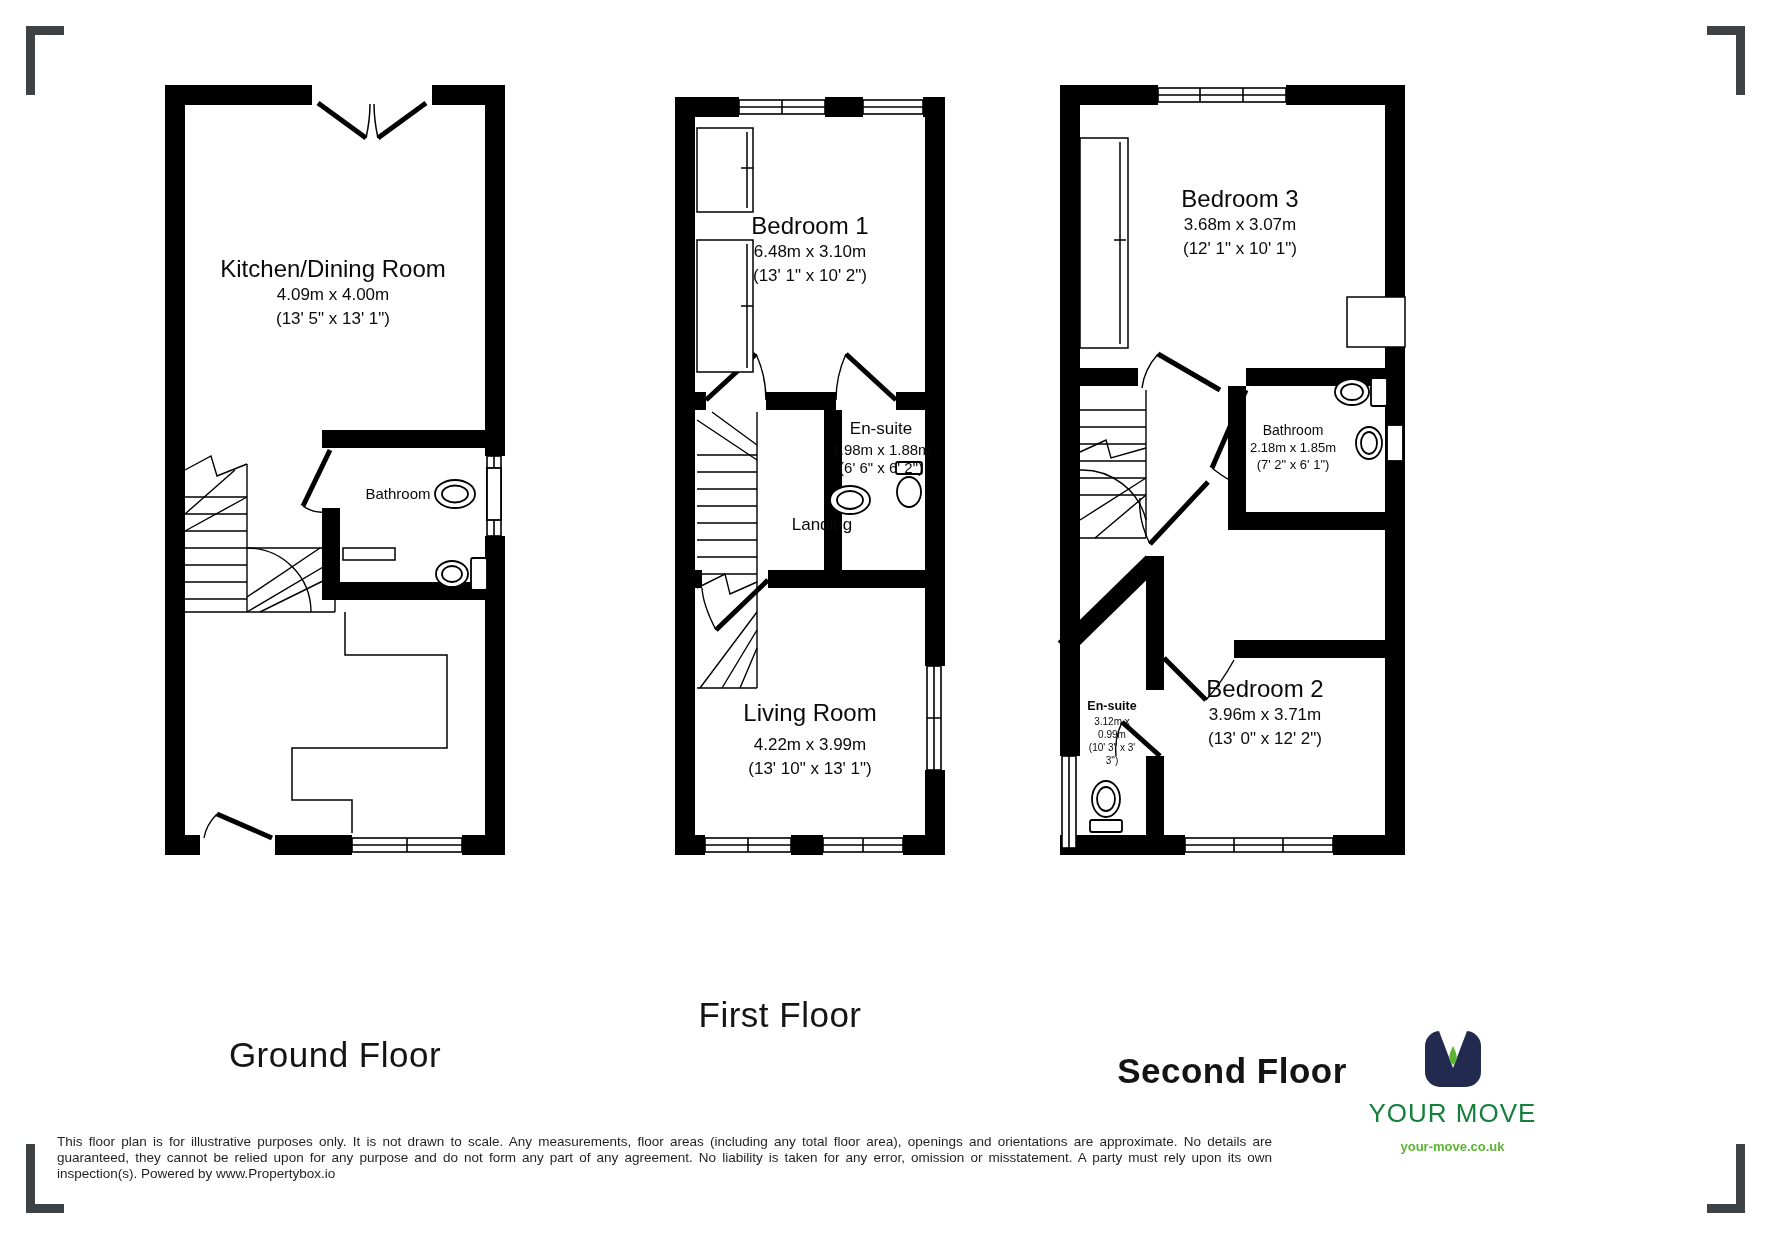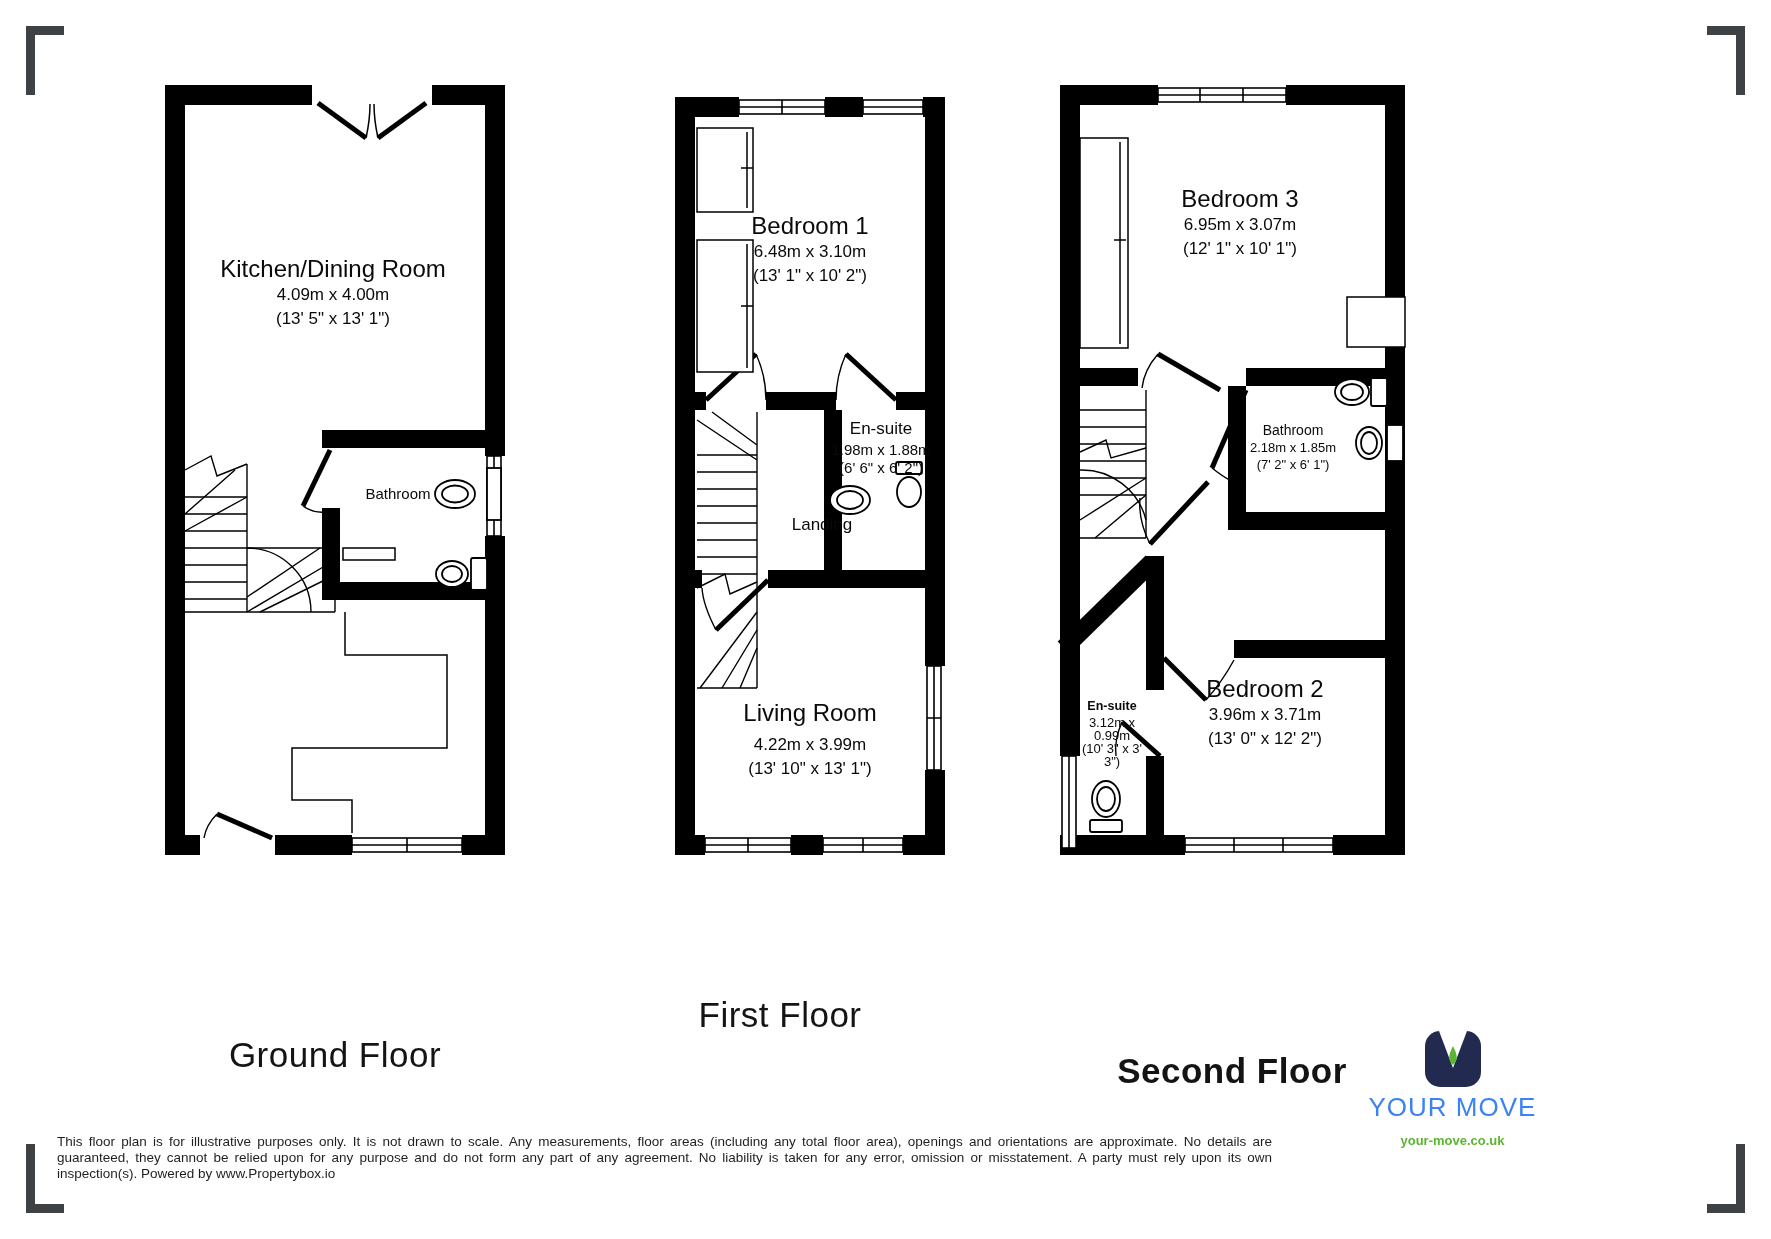--- a/index.html
+++ b/index.html
@@ -7,26 +7,26 @@
         font-family:"Liberation Sans", sans-serif;}
   svg.plan{position:absolute;left:0;top:0;width:1771px;height:1239px;}
   .lbl{position:absolute;transform:translateX(-50%);white-space:nowrap;color:#0a0a0a;text-align:center;line-height:1.1;}
   .room-name{font-size:24px;}
   .room-dim{font-size:17px;}
   .sm-name{font-size:17px;}
   .sm-dim{font-size:15px;}
   .xs-name{font-size:14px;}
   .xs-dim{font-size:13px;}
   .xxs-name{font-size:12.5px;font-weight:600;}
-  .xxs-dim{font-size:13px;}
+  .xxs-dim{font-size:10px;}
   .floor-title{font-size:35px;color:#141414;letter-spacing:0.5px;}
   #disclaimer{position:absolute;left:57px;top:1134px;width:1215px;font-size:13.5px;color:#1f1f1f;
               line-height:1.18;text-align:justify;}
   #logo{position:absolute;left:1360px;top:1030px;width:185px;text-align:center;}
-  #logo .brand{margin-top:0;font-size:26px;letter-spacing:1px;color:#3b82f6;}
+  #logo .brand{margin-top:6px;font-size:26px;letter-spacing:1px;color:#15803d;}
   #logo .site{margin-top:10px;font-size:13px;font-weight:700;color:#5cb531;}
 </style>
 </head>
 <body>
 
 <div id="page">
 
   <svg class="plan" viewBox="0 0 1771 1239">
 
     <g stroke="#3f4245" stroke-width="9" fill="none">
@@ -244,21 +244,21 @@
   <div class="lbl room-dim" style="left:810px;top:267px;">(13' 1" x 10' 2")</div>
   <div class="lbl sm-name" style="left:881px;top:420px;">En-suite</div>
   <div class="lbl sm-dim" style="left:881px;top:442px;">1.98m x 1.88m</div>
   <div class="lbl sm-dim" style="left:881px;top:460px;">(6' 6" x 6' 2")</div>
   <div class="lbl sm-name" style="left:822px;top:516px;">Landing</div>
   <div class="lbl room-name" style="left:810px;top:700px;">Living Room</div>
   <div class="lbl room-dim" style="left:810px;top:736px;">4.22m x 3.99m</div>
   <div class="lbl room-dim" style="left:810px;top:760px;">(13' 10" x 13' 1")</div>
 
   <div class="lbl room-name" style="left:1240px;top:186px;">Bedroom 3</div>
-  <div class="lbl room-dim" style="left:1240px;top:216px;">6.95m x 3.07m</div>
+  <div class="lbl room-dim" style="left:1240px;top:216px;">3.68m x 3.07m</div>
   <div class="lbl room-dim" style="left:1240px;top:240px;">(12' 1" x 10' 1")</div>
   <div class="lbl xs-name" style="left:1293px;top:423px;">Bathroom</div>
   <div class="lbl xs-dim" style="left:1293px;top:441px;">2.18m x 1.85m</div>
   <div class="lbl xs-dim" style="left:1293px;top:458px;">(7' 2" x 6' 1")</div>
   <div class="lbl xxs-name" style="left:1112px;top:700px;">En-suite</div>
   <div class="lbl xxs-dim" style="left:1112px;top:716px;">3.12m x</div>
   <div class="lbl xxs-dim" style="left:1112px;top:729px;">0.99m</div>
   <div class="lbl xxs-dim" style="left:1112px;top:742px;">(10' 3" x 3'</div>
   <div class="lbl xxs-dim" style="left:1112px;top:755px;">3")</div>
   <div class="lbl room-name" style="left:1265px;top:676px;">Bedroom 2</div>

